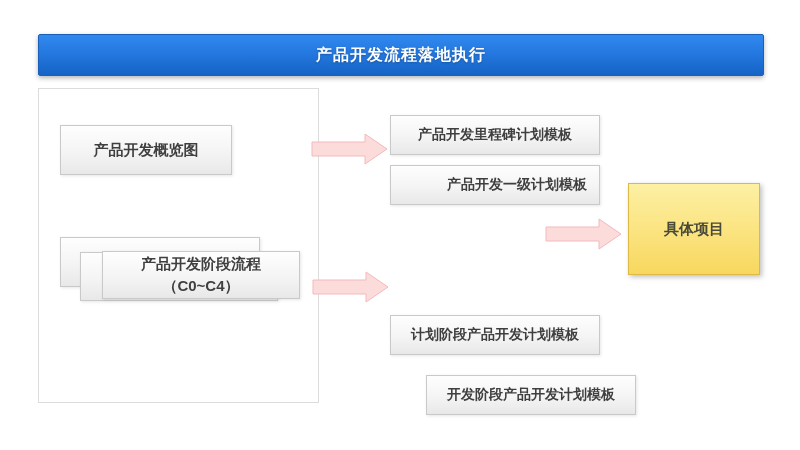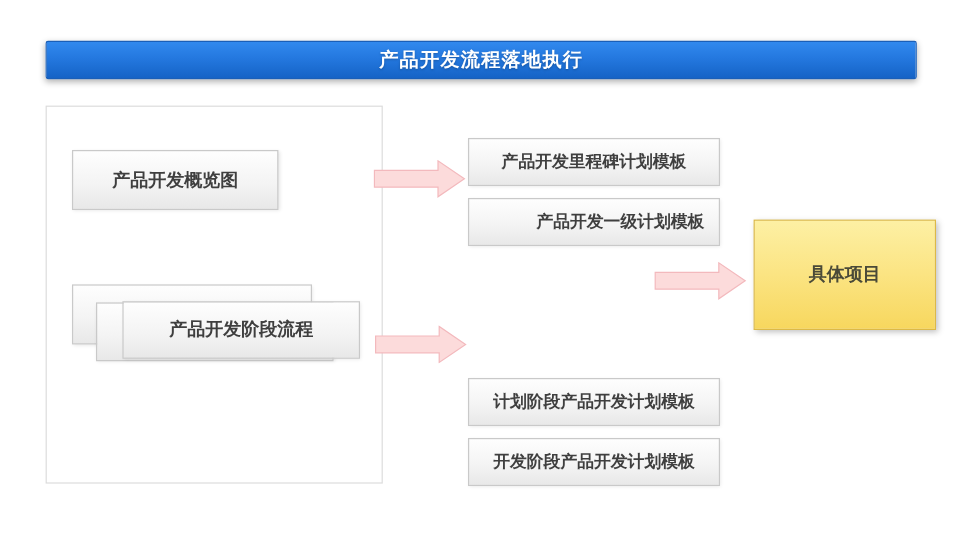--- a/index.html
+++ b/index.html
@@ -9,21 +9,21 @@
     height: 450px;
     background: #ffffff;
     overflow: hidden;
     font-family: "Liberation Sans", "DejaVu Sans", sans-serif;
   }
 
   
   .title-bar {
     position: absolute;
     left: 38px; top: 34px;
-    width: 726px; height: 32px;
+    width: 726px; height: 42px;
     background: linear-gradient(to bottom, #3189ee 0%, #2478df 45%, #1563c6 100%);
     border: 1px solid #1a5fb8;
     border-radius: 2px;
     box-shadow: 0 2px 5px rgba(0,0,0,0.30);
     display: flex; align-items: center; justify-content: center;
     box-sizing: border-box;
     z-index: 5;
   }
   .title-bar span {
     color: #ffffff;
@@ -62,27 +62,27 @@
 
   .stack-back  { left: 60px;  top: 237px; width: 200px; height: 50px; z-index: 2; }
   .stack-mid   { left: 80px;  top: 252px; width: 198px; height: 49px; z-index: 3; }
   .stack-front { left: 102px; top: 251px; width: 198px; height: 48px; font-size: 15px; line-height: 22px; z-index: 4; }
 
   .tmpl { left: 390px; width: 210px; height: 40px; font-size: 14px; z-index: 2; }
   .tmpl-0 { top: 115px; }
   .tmpl-1 { top: 165px; padding-left: 44px; }
   .tmpl-2 { top: 265px; }
   .tmpl-3 { top: 315px; }
-  .tmpl-4 { top: 365px; }
+  .tmpl-4 { top: 375px; margin-left: 36px; }
 
   
   .result-box {
     position: absolute;
     left: 628px; top: 183px;
-    width: 152px; height: 92px;
+    width: 132px; height: 92px;
     background: linear-gradient(to bottom, #fdf0a4 0%, #fbe482 50%, #f7d75e 100%);
     border: 1px solid #ddb945;
     box-shadow: 2px 2px 5px rgba(0,0,0,0.25);
     box-sizing: border-box;
     display: flex; align-items: center; justify-content: center;
     z-index: 2;
   }
   .result-box .lines {
     color: #4a4a38;
     font-size: 15px;
@@ -109,20 +109,21 @@
   <div class="left-panel"></div>
 
   <div class="gbox overview-box">
     <span>产品开发概览图</span>
   </div>
 
   <div class="gbox stack-back"></div>
   <div class="gbox stack-mid"></div>
   <div class="gbox stack-front">
     <div>产品开发阶段流程</div>
+    <div>（C0~C4）</div>
   </div>
 
   <div class="gbox tmpl tmpl-0">
     <span>产品开发里程碑计划模板</span>
   </div>
   <div class="gbox tmpl tmpl-1">
     <span>产品开发一级计划模板</span>
   </div>
   <div class="gbox tmpl tmpl-3">
     <span>计划阶段产品开发计划模板</span>

